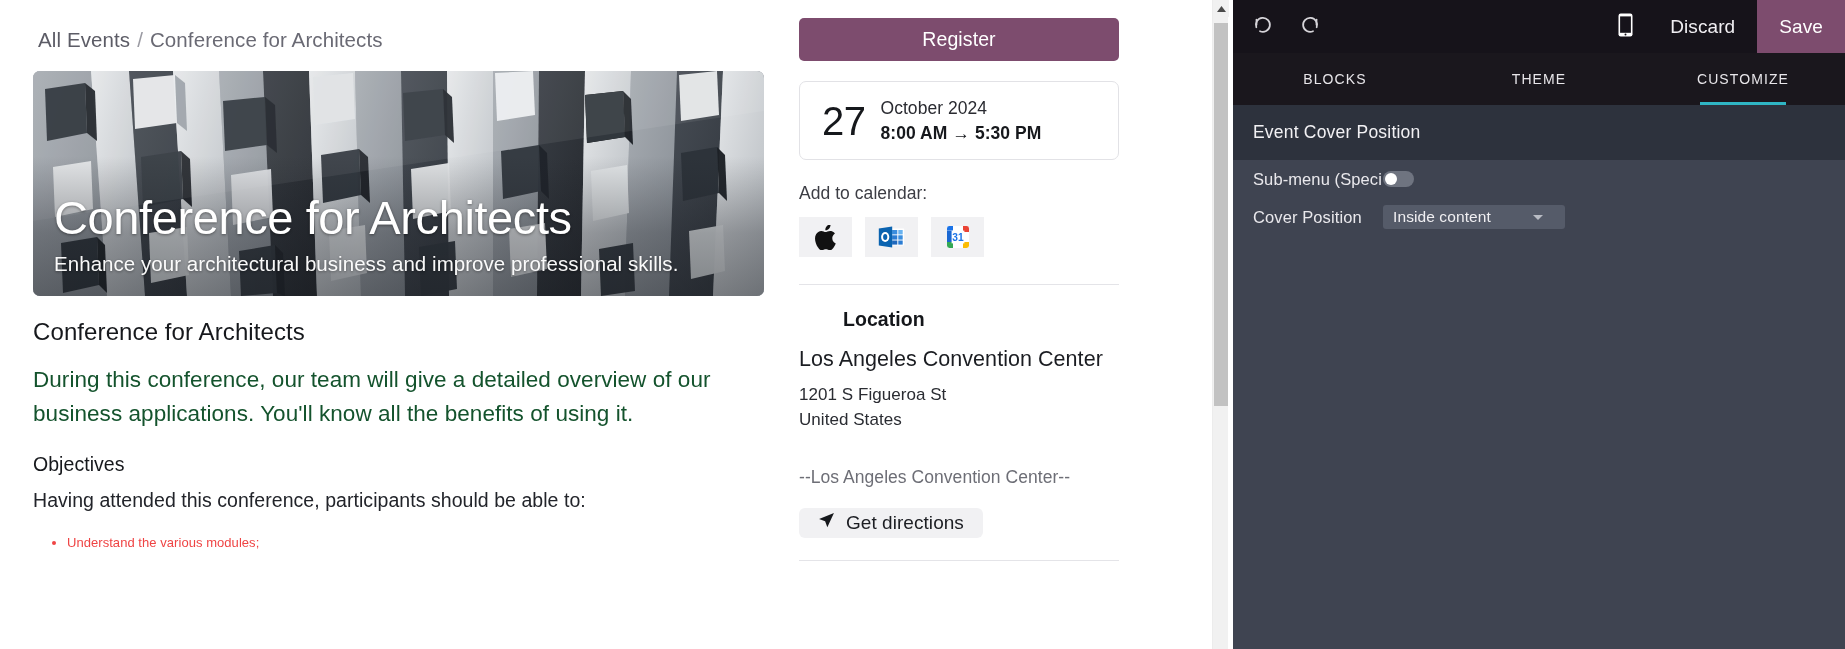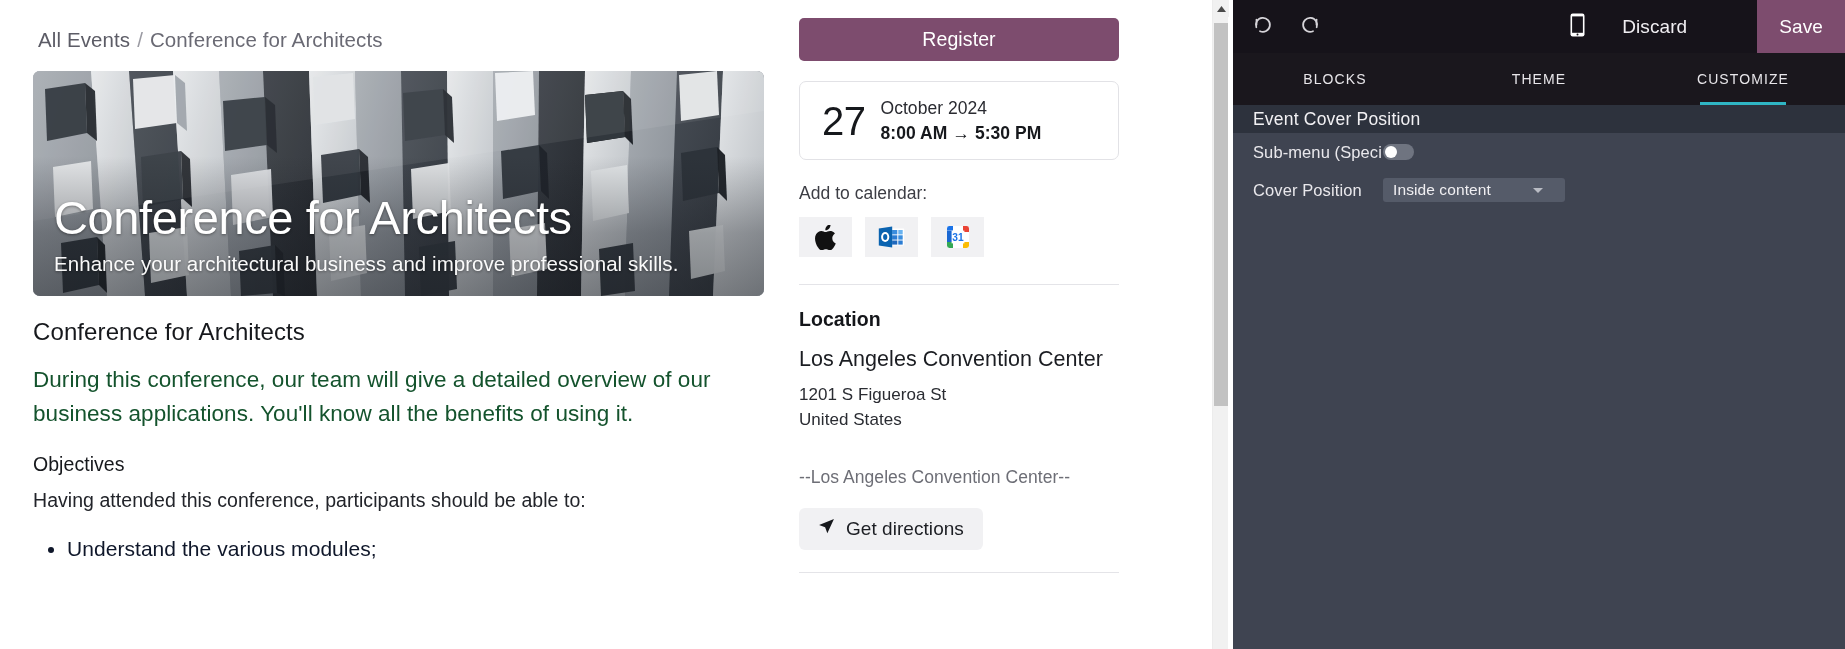--- a/index.html
+++ b/index.html
@@ -135,22 +135,22 @@
     margin-top: 13px;
     font-size: 19.5px;
     color: #22242a;
     letter-spacing: .05px;
   }
   .article ul {
     margin-top: 21px;
     padding-left: 34px;
   }
   .article li {
-    font-size: 21px;
-    color: #0f172a;
+    font-size: 13px;
+    color: #ef4444;
     line-height: 1.55;
     letter-spacing: .05px;
   }
 
   
   .rail {
     position: absolute;
     left: 799px;
     top: 18px;
     width: 320px;
@@ -238,20 +238,21 @@
     height: 1px;
     background: #e4e4e8;
   }
 
   .loc-title {
     margin-top: 23px;
     font-size: 19.5px;
     font-weight: 700;
     color: #14161a;
     letter-spacing: .05px;
+    margin-left: 44px;
   }
   .loc-name {
     margin-top: 16px;
     font-size: 21.5px;
     color: #1b1d22;
     letter-spacing: .05px;
     white-space: nowrap;
   }
   .loc-addr {
     margin-top: 11px;
@@ -262,21 +263,21 @@
   }
   .loc-note {
     margin-top: 34px;
     font-size: 17.5px;
     color: #6d6e76;
     letter-spacing: .05px;
     white-space: nowrap;
   }
   .btn-directions {
     margin-top: 20px;
-    height: 42px;
+    height: 30px;
     padding: 0 19px;
     display: inline-flex;
     align-items: center;
     gap: 11px;
     background: #f1f1f3;
     border: none;
     border-radius: 6px;
     font-size: 19px;
     color: #1c1e23;
     cursor: pointer;
@@ -377,21 +378,20 @@
     align-items: center;
     justify-content: center;
     padding: 0 22px;
     background: #7d4c6e;
     color: #ffffff;
     font-size: 19px;
     cursor: pointer;
     letter-spacing: .1px;
     border: none;
     font-family: inherit;
-    margin-left: 48px;
   }
 
   .ed-tabs {
     height: 52px;
     background: #1a171d;
     display: flex;
     align-items: stretch;
   }
   .ed-tab {
     flex: 1;
@@ -412,21 +412,21 @@
     position: absolute;
     left: 50%;
     transform: translateX(-50%);
     bottom: 0;
     width: 86px;
     height: 3px;
     background: #2fb5c4;
   }
 
   .ed-section-head {
-    height: 28px;
+    height: 55px;
     background: #2d323d;
     display: flex;
     align-items: center;
     padding-left: 20px;
     font-size: 17.5px;
     color: #f2f1f4;
     letter-spacing: .2px;
   }
 
   .ed-body { background: #3f4451; }

